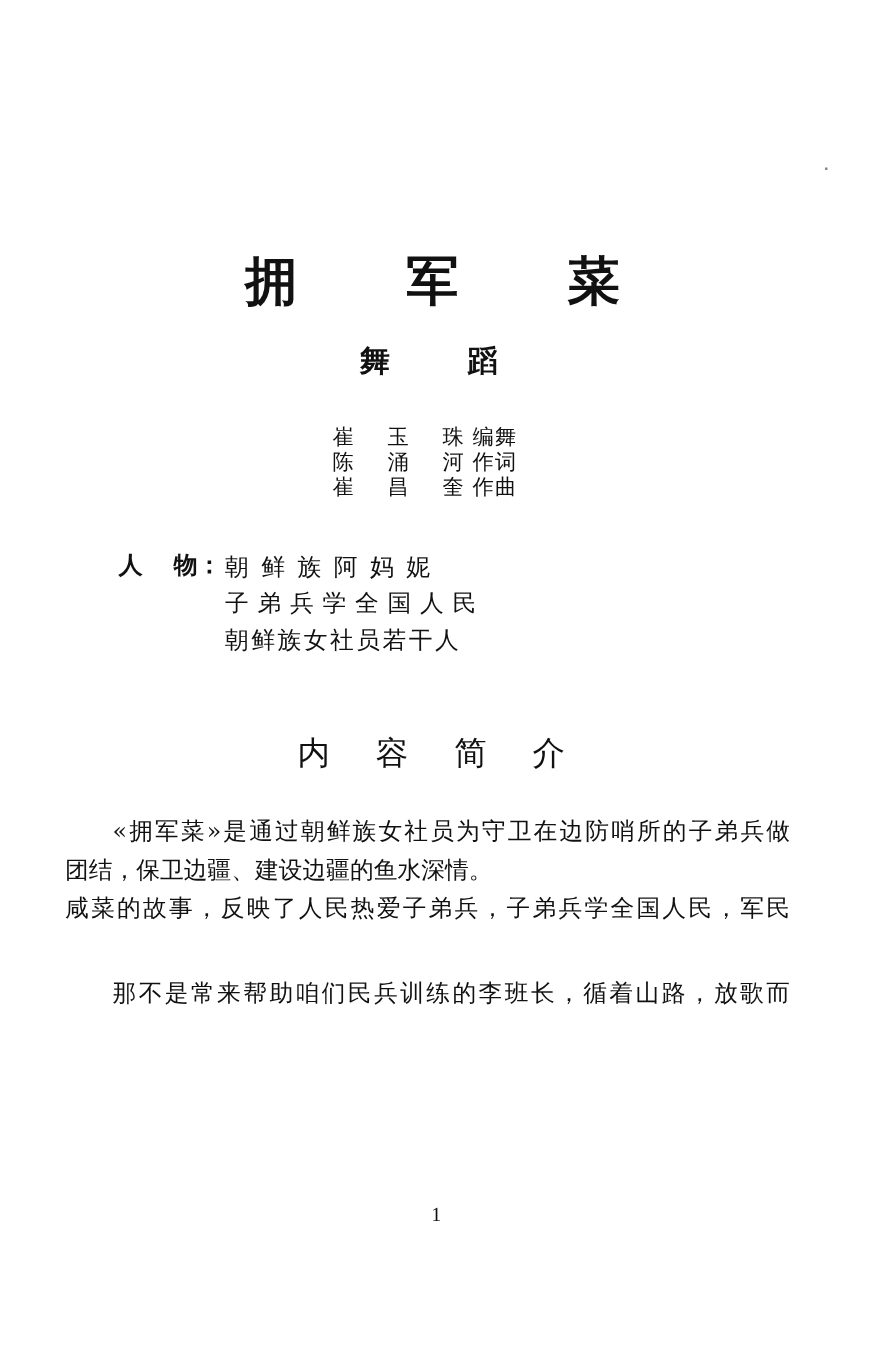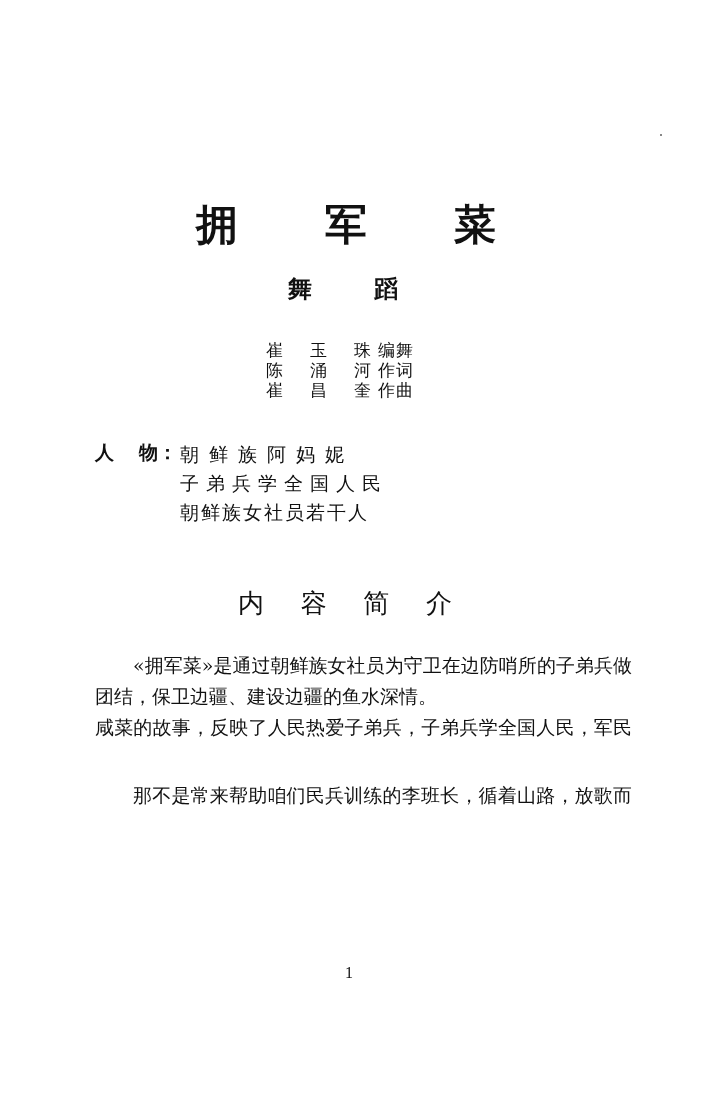--- a/index.html
+++ b/index.html
@@ -90,21 +90,20 @@
       text-align-last: left;
     }
     .indent { text-indent: 38px; }
     .p1 { top: 650px; }
     .p2 { top: 780px; }
     .line-justify {
       display: block;
       text-align: justify;
       text-align-last: justify;
       white-space: nowrap;
-      margin-left: 43px;
     }
     .page-number {
       top: 963px;
       left: 345px;
       font-size: 16px;
       line-height: 20px;
       font-family: "Liberation Serif", serif;
     }
     .speck {
       width: 2px;

